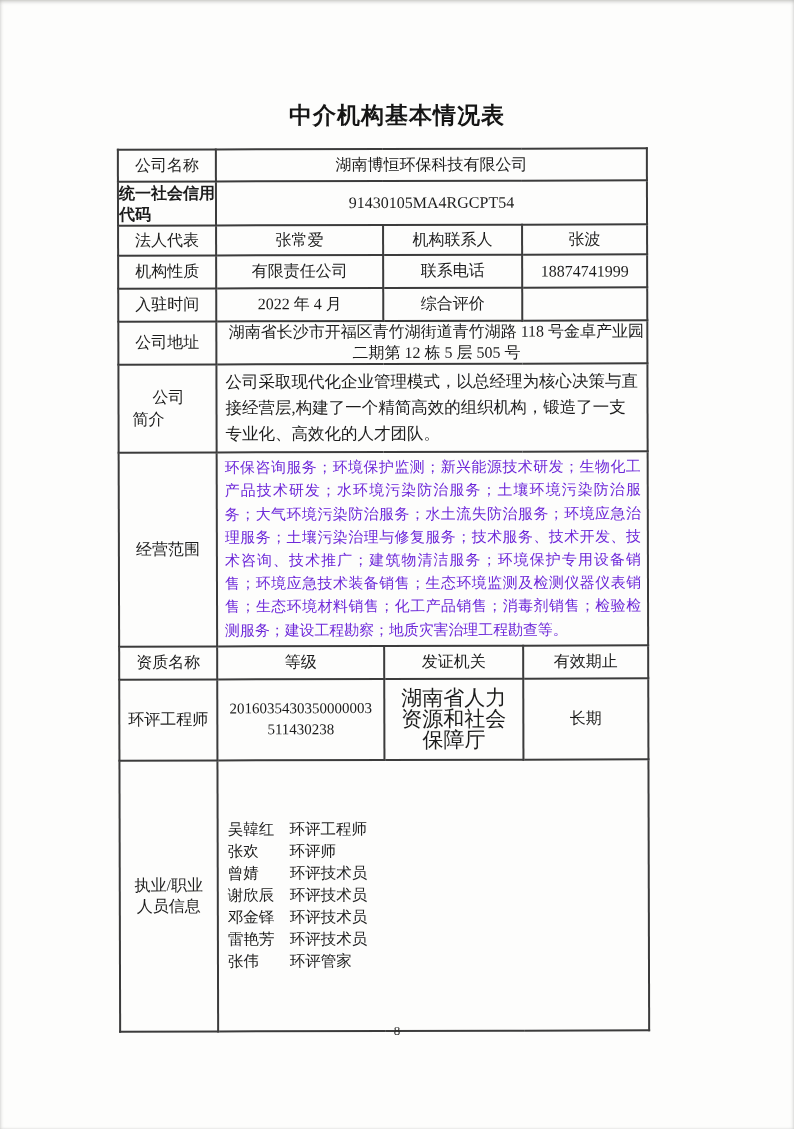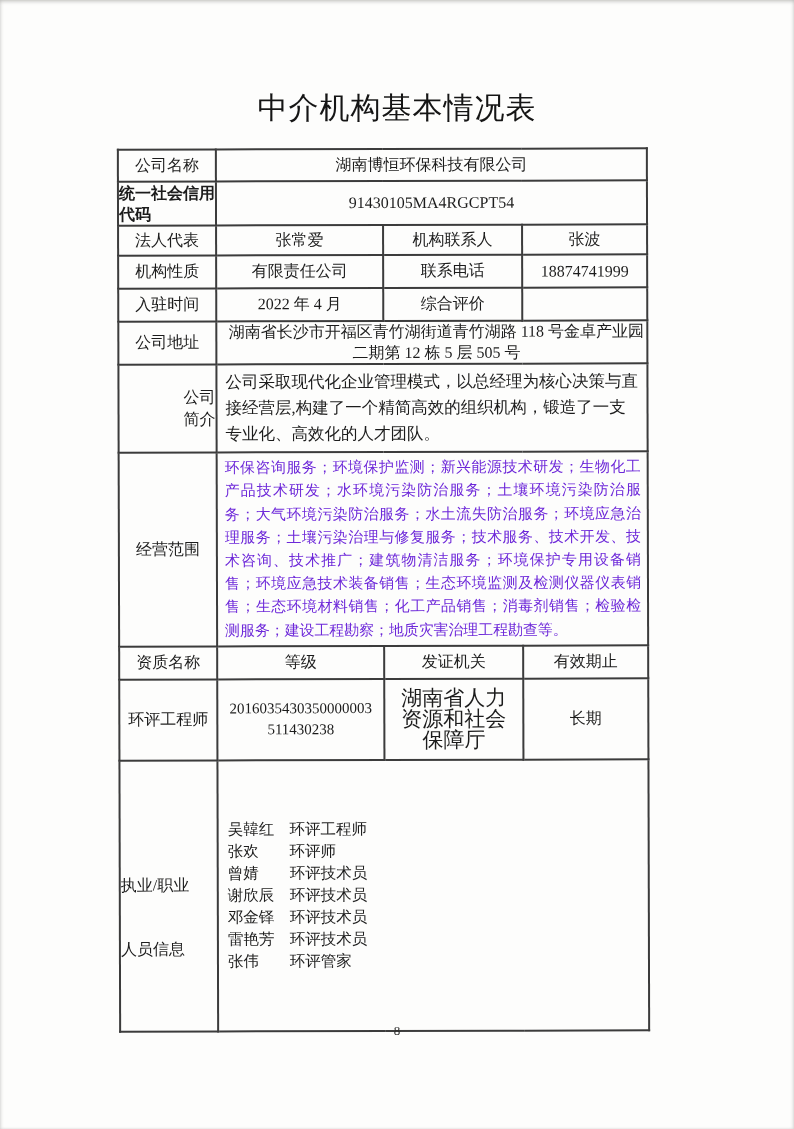--- a/index.html
+++ b/index.html
@@ -10,27 +10,27 @@
     margin: 0 auto;
     background: #fdfdfc;
     overflow: hidden;
     color: #1c1c1c;
     font-family: "Liberation Serif", "DejaVu Serif", serif;
     box-shadow: inset 0 3px 4px -2px #b9b9b7, inset 0 -2px 3px -2px #d8d8d6,
                 inset 3px 0 4px -3px #d2d2d0, inset -3px 0 4px -3px #d2d2d0;
   }
   .doc-title {
     position: absolute;
-    top: 88px;
+    top: 100px;
     left: 0;
     width: 100%;
     margin: 0;
     text-align: center;
-    font-size: 30px;
-    font-weight: normal;
+    font-size: 23px;
+    font-weight: bold;
     letter-spacing: 1px;
     color: #151515;
   }
   table.info-table {
     position: absolute;
     left: 118px;
     top: 148px;
     width: 529px;
     border-collapse: collapse;
     table-layout: fixed;
@@ -40,40 +40,40 @@
   table.info-table td {
     border: 2px solid #3c3c3c;
     vertical-align: middle;
     padding: 0;
     overflow: hidden;
   }
   td.lbl { text-align: center; }
   td.val { text-align: center; }
   td.left-lbl { text-align: left; padding: 0 3px 0 6px; line-height: 1.32; font-weight: bold; }
   .addr div { line-height: 20.5px; padding-left: 9px; }
-  .profile-lbl { text-align: right; line-height: 22px; }
+  .profile-lbl { text-align: left; line-height: 22px; }
   .profile-lbl .pl1 { padding-left: 33px; }
   .profile-lbl .pl2 { padding-left: 13px; }
   .profile-val {
     text-align: left;
     padding: 4px 6px 4px 8px !important;
     line-height: 26px;
     font-size: 16.5px;
   }
   .scope-val {
     text-align: justify;
     padding: 3px 6px 3px 7px !important;
     line-height: 23.2px;
     font-size: 14.9px;
     font-family: "Liberation Sans", "DejaVu Sans", sans-serif;
     color: #6d28d9;
   }
   .qual-num { font-size: 15px; line-height: 21px; word-break: break-all; padding: 0 10px !important; }
   .qual-issuer { font-size: 21px; line-height: 21px; padding: 8px 14px !important; }
-  .personnel-lbl div { text-align: left; line-height: 21px; margin-top: 43px; }
+  .personnel-lbl div { text-align: center; line-height: 21px; }
   .personnel-cell { vertical-align: middle; }
   .person-list { padding-left: 9px; }
   .person-row { line-height: 22px; font-size: 15.5px; white-space: nowrap; }
   .p-name { display: inline-block; width: 58px; }
   .page-number {
     position: absolute;
     top: 1023px;
     left: 0;
     width: 100%;
     text-align: center;

